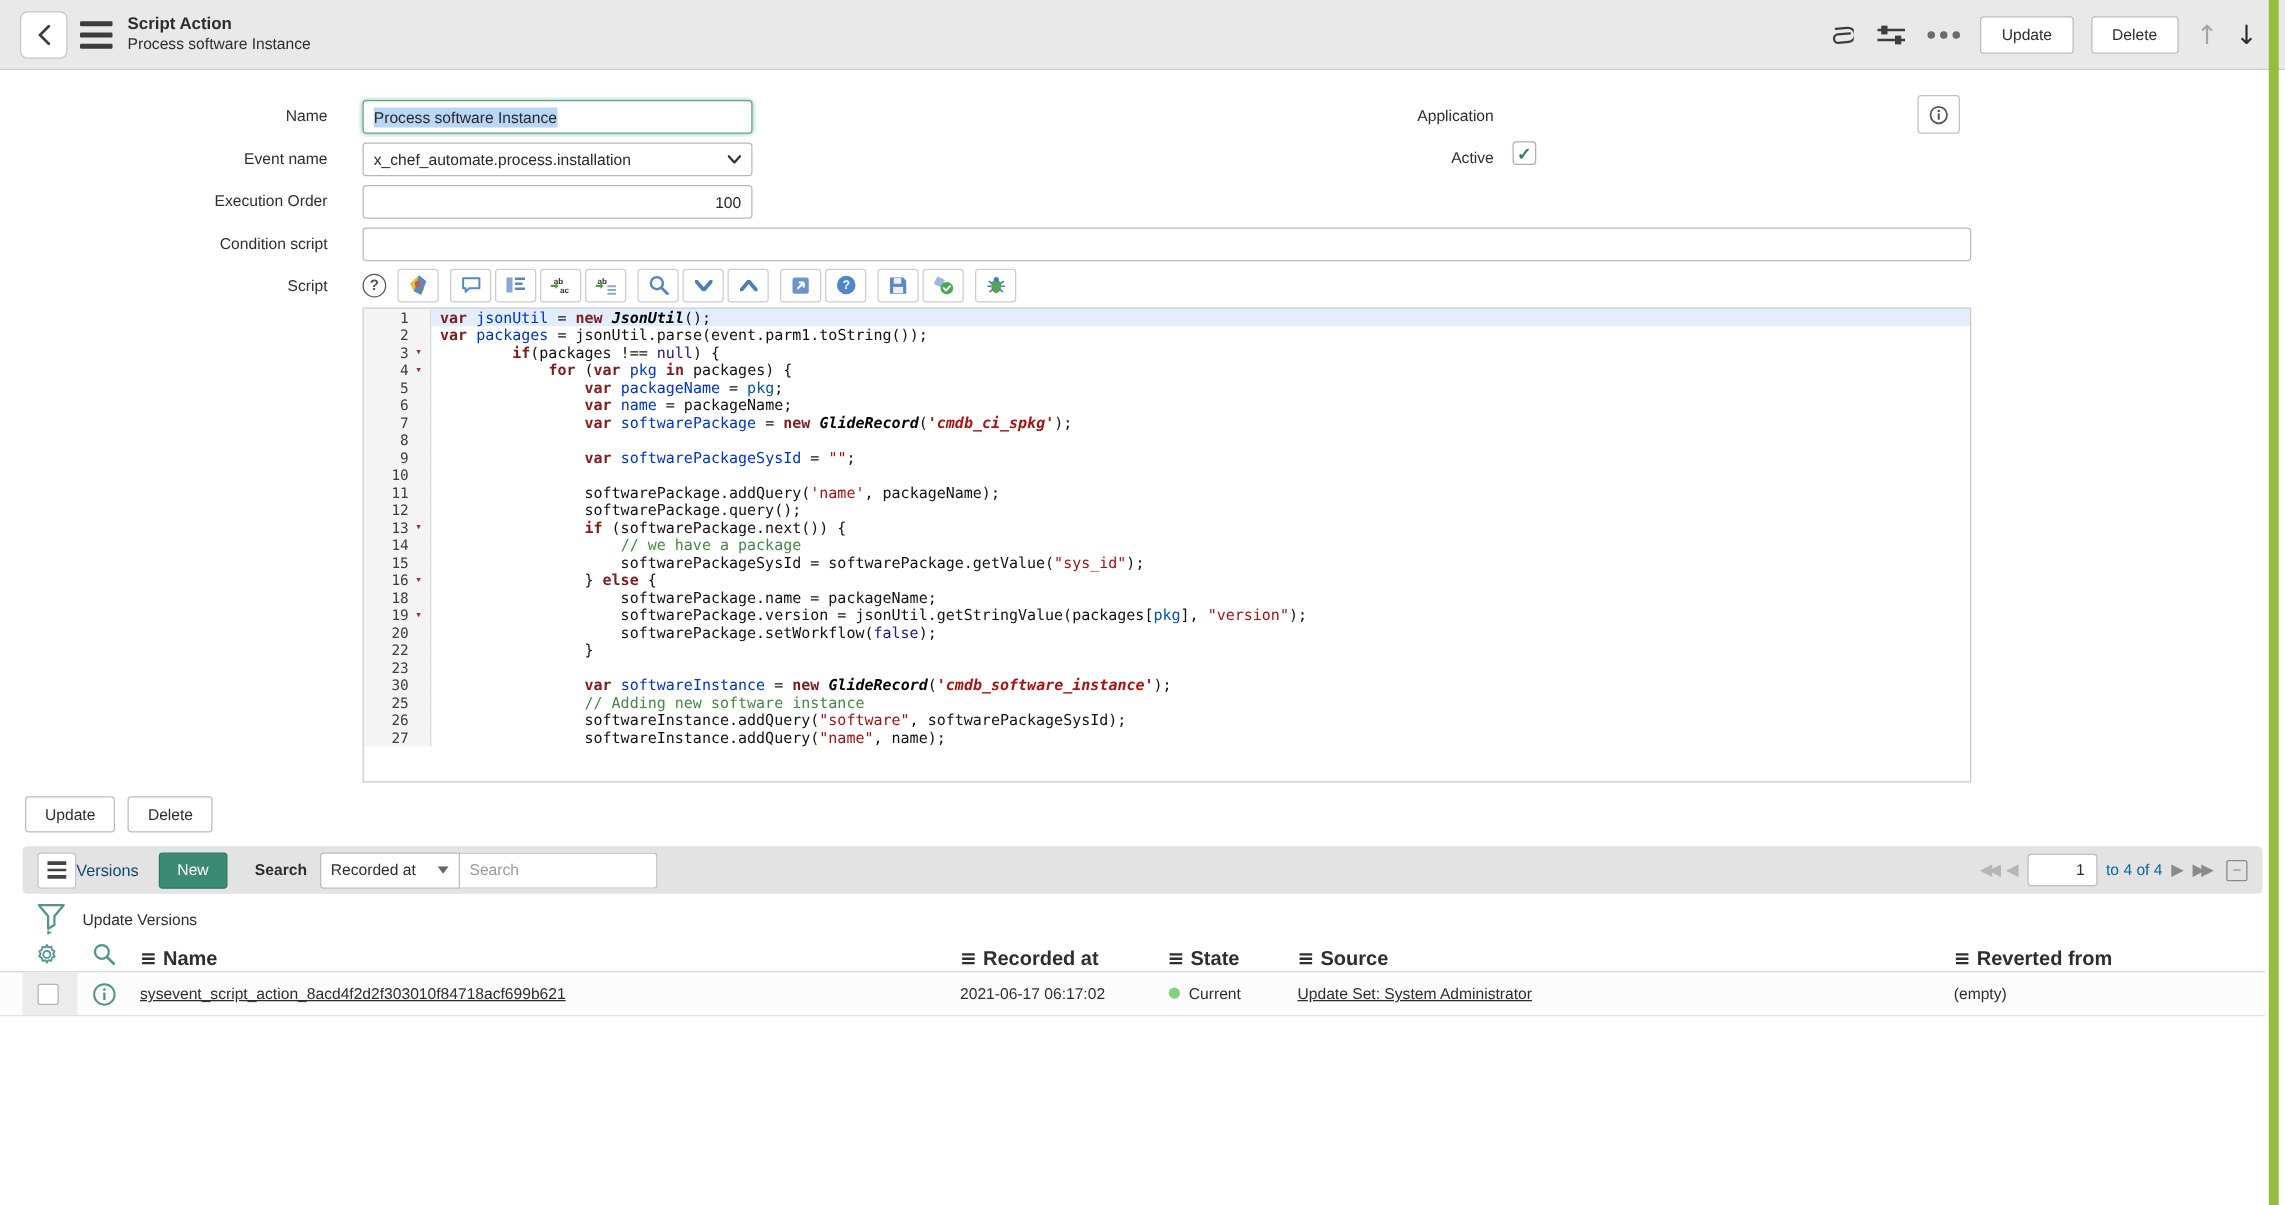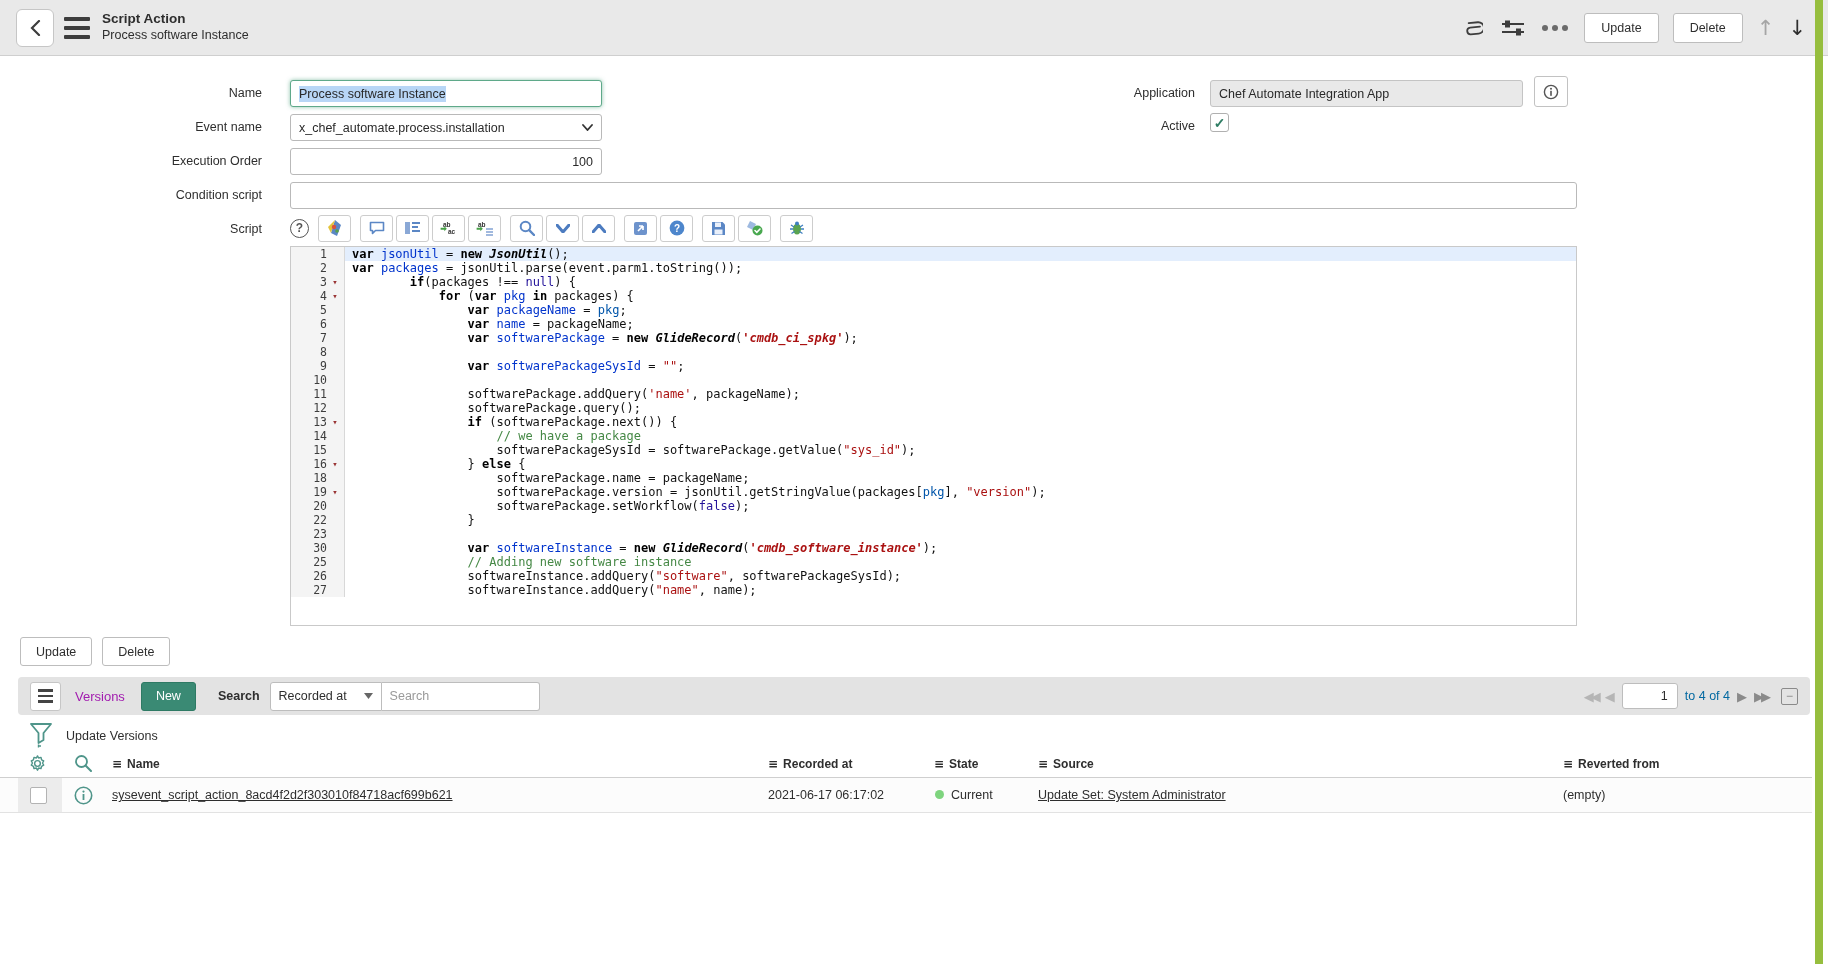--- a/index.html
+++ b/index.html
@@ -43,55 +43,55 @@
   .help-circ { width:19px; height:19px; border:1.5px solid #555; border-radius:50%; color:#555; font-size:12px; font-weight:bold; display:flex; align-items:center; justify-content:center; cursor:pointer; }
 
   
   .editor { position:absolute; left:290px; top:246px; width:1287px; height:380px; border:1px solid #c9c9c9; background:#fff; font-family:"DejaVu Sans Mono", monospace; font-size:12px; overflow:hidden; }
   .cm-line { display:flex; height:14px; line-height:14px; }
   .gutwrap { width:54px; background:#f4f4f4; border-right:1px solid #d8d8d8; display:flex; flex:none; }
   .num { width:36px; text-align:right; color:#3d3d3d; font-size:11.5px; }
   .fold { width:16px; text-align:center; color:#993333; font-size:9px; line-height:14px; }
   .code { flex:1; white-space:pre; padding-left:7px; color:#111; }
   .cm-line.hl .code { background:#e3eefd; }
-  .tk-kw { color:#000000; font-weight:bold; }
+  .tk-kw { color:#7f1d1d; font-weight:bold; }
   .tk-def { color:#0033cc; }
   .tk-v2 { color:#0055aa; }
   .tk-atom { color:#221199; }
   .tk-str { color:#aa1111; }
   .tk-str2 { color:#aa1111; font-weight:bold; font-style:italic; }
   .tk-cls { color:#000; font-weight:bold; font-style:italic; }
   .tk-cmt { color:#458845; }
   .tk-pl { color:#111; }
 
   
   .footer-btns { position:absolute; left:20px; top:637px; display:flex; gap:10px; }
   .fbtn { height:29px; padding:0 15px; background:#fff; border:1px solid #bdbdbd; border-radius:3px; font-size:12.5px; font-family:inherit; color:#2e2e2e; cursor:pointer; }
 
   
   .vbar { position:absolute; left:18px; top:677px; width:1792px; height:38px; background:#e3e3e3; border-radius:4px; display:flex; align-items:center; padding:0 12px; }
   .vburger { width:31px; height:29px; background:#fff; border:1px solid #c6c6c6; border-radius:3px; display:flex; flex-direction:column; justify-content:center; gap:3px; align-items:center; cursor:pointer; }
   .vburger i { width:15px; height:2.5px; background:#444; display:block; }
-  .vtitle { margin-left:14px; font-size:13px; color:#a21caf; cursor:pointer; }
+  .vtitle { font-size:13px; color:#0c4a6e; cursor:pointer; }
   .vnew { margin-left:16px; height:29px; padding:0 14px; background:#3a8a74; border:1px solid #2e7a64; border-radius:3px; color:#fff; font-size:12.5px; font-family:inherit; cursor:pointer; }
   .vsearch-lbl { margin-left:22px; font-size:12.5px; font-weight:bold; color:#2e2e2e; }
   .vselect { margin-left:10px; width:112px; height:29px; background:#fff; border:1px solid #bdbdbd; border-radius:3px 0 0 3px; font-size:12.5px; display:flex; align-items:center; padding:0 8px; justify-content:space-between; cursor:pointer; }
   .vinput { width:158px; height:29px; background:#fff; border:1px solid #bdbdbd; border-left:none; border-radius:0 3px 3px 0; font-size:12.5px; color:#9a9a9a; display:flex; align-items:center; padding:0 8px; }
   .pag { margin-left:auto; display:flex; align-items:center; gap:7px; font-size:12.5px; }
   .pag .tri { font-family:"DejaVu Sans", sans-serif; font-size:13px; cursor:pointer; letter-spacing:-3px; }
   .pag .dis { color:#b5b5b5; }
   .pag .en { color:#8a8a8a; }
   .pag-input { width:56px; height:26px; border:1px solid #bdbdbd; border-radius:3px; background:#fff; display:flex; align-items:center; justify-content:flex-end; padding:0 9px; color:#2e2e2e; }
   .pag-range { color:#0369a1; margin:0 0; }
   .minimize { width:17px; height:17px; border:1.5px solid #8a8a8a; border-radius:2px; color:#8a8a8a; display:flex; align-items:center; justify-content:center; font-size:12px; line-height:1; cursor:pointer; margin-left:6px; }
 
   
   .filter-row { position:absolute; left:30px; top:722px; height:28px; display:flex; align-items:center; gap:14px; }
   .filter-label { font-size:12.5px; color:#2e2e2e; }
-  .list-head { position:absolute; left:0; top:752px; width:1812px; height:26px; border-bottom:1px solid #cfcfcf; font-size:12px; font-weight:bold; color:#2e2e2e; }
+  .list-head { position:absolute; left:0; top:752px; width:1812px; height:26px; border-bottom:1px solid #cfcfcf; font-size:16px; font-weight:bold; color:#2e2e2e; }
   .list-row { position:absolute; left:0; top:778px; width:1812px; height:35px; background:#fcfcfc; border-bottom:1px solid #e2e2e2; font-size:12.5px; }
   .chk-stripe { position:absolute; left:18px; top:0; width:44px; height:100%; background:#ececec; }
   .cell { position:absolute; top:5px; }
   .rowcell { position:absolute; top:10px; }
   .sorticon { font-family:"DejaVu Sans", sans-serif; margin-right:5px; font-weight:bold; }
   .row-chk { position:absolute; left:30px; top:9px; width:17px; height:17px; background:#fff; border:1px solid #b3b3b3; border-radius:2px; cursor:pointer; }
   .row-link { color:#2e2e2e; text-decoration:underline; cursor:pointer; }
   .state-dot { display:inline-block; width:9px; height:9px; border-radius:50%; background:#7ed47e; margin-right:7px; }
 
   .edge-strip { position:absolute; right:5px; top:0; width:8px; height:964px; background:#96be3e; }
@@ -142,23 +142,20 @@
       <span class="arr down">↓</span>
     </div>
   </header>
 
   <label class="flabel" style="top:86px;">Name</label>
   <div class="finput focus" style="left:290px;top:80px;width:312px;height:27px;">
     <span class="sel-text">Process software Instance</span>
   </div>
 
   <label class="flabel right" style="top:86px;">Application</label>
-  <div class="finput readonly" style="left:1210px;top:80px;width:313px;height:27px;">
-    <span>Chef Automate Integration App</span>
-  </div>
   <button class="info-btn">
     <svg width="16" height="16" viewBox="0 0 16 16">
         <circle cx="8" cy="8" r="6.6" fill="none" stroke="#555" stroke-width="1.4"></circle>
         <circle cx="8" cy="4.8" r="1" fill="#555"></circle>
         <rect x="7.2" y="6.8" width="1.6" height="5" fill="#555"></rect>
       </svg>
   </button>
 
   <label class="flabel" style="top:120px;">Event name</label>
   <div class="finput" style="left:290px;top:114px;width:312px;height:27px;">

